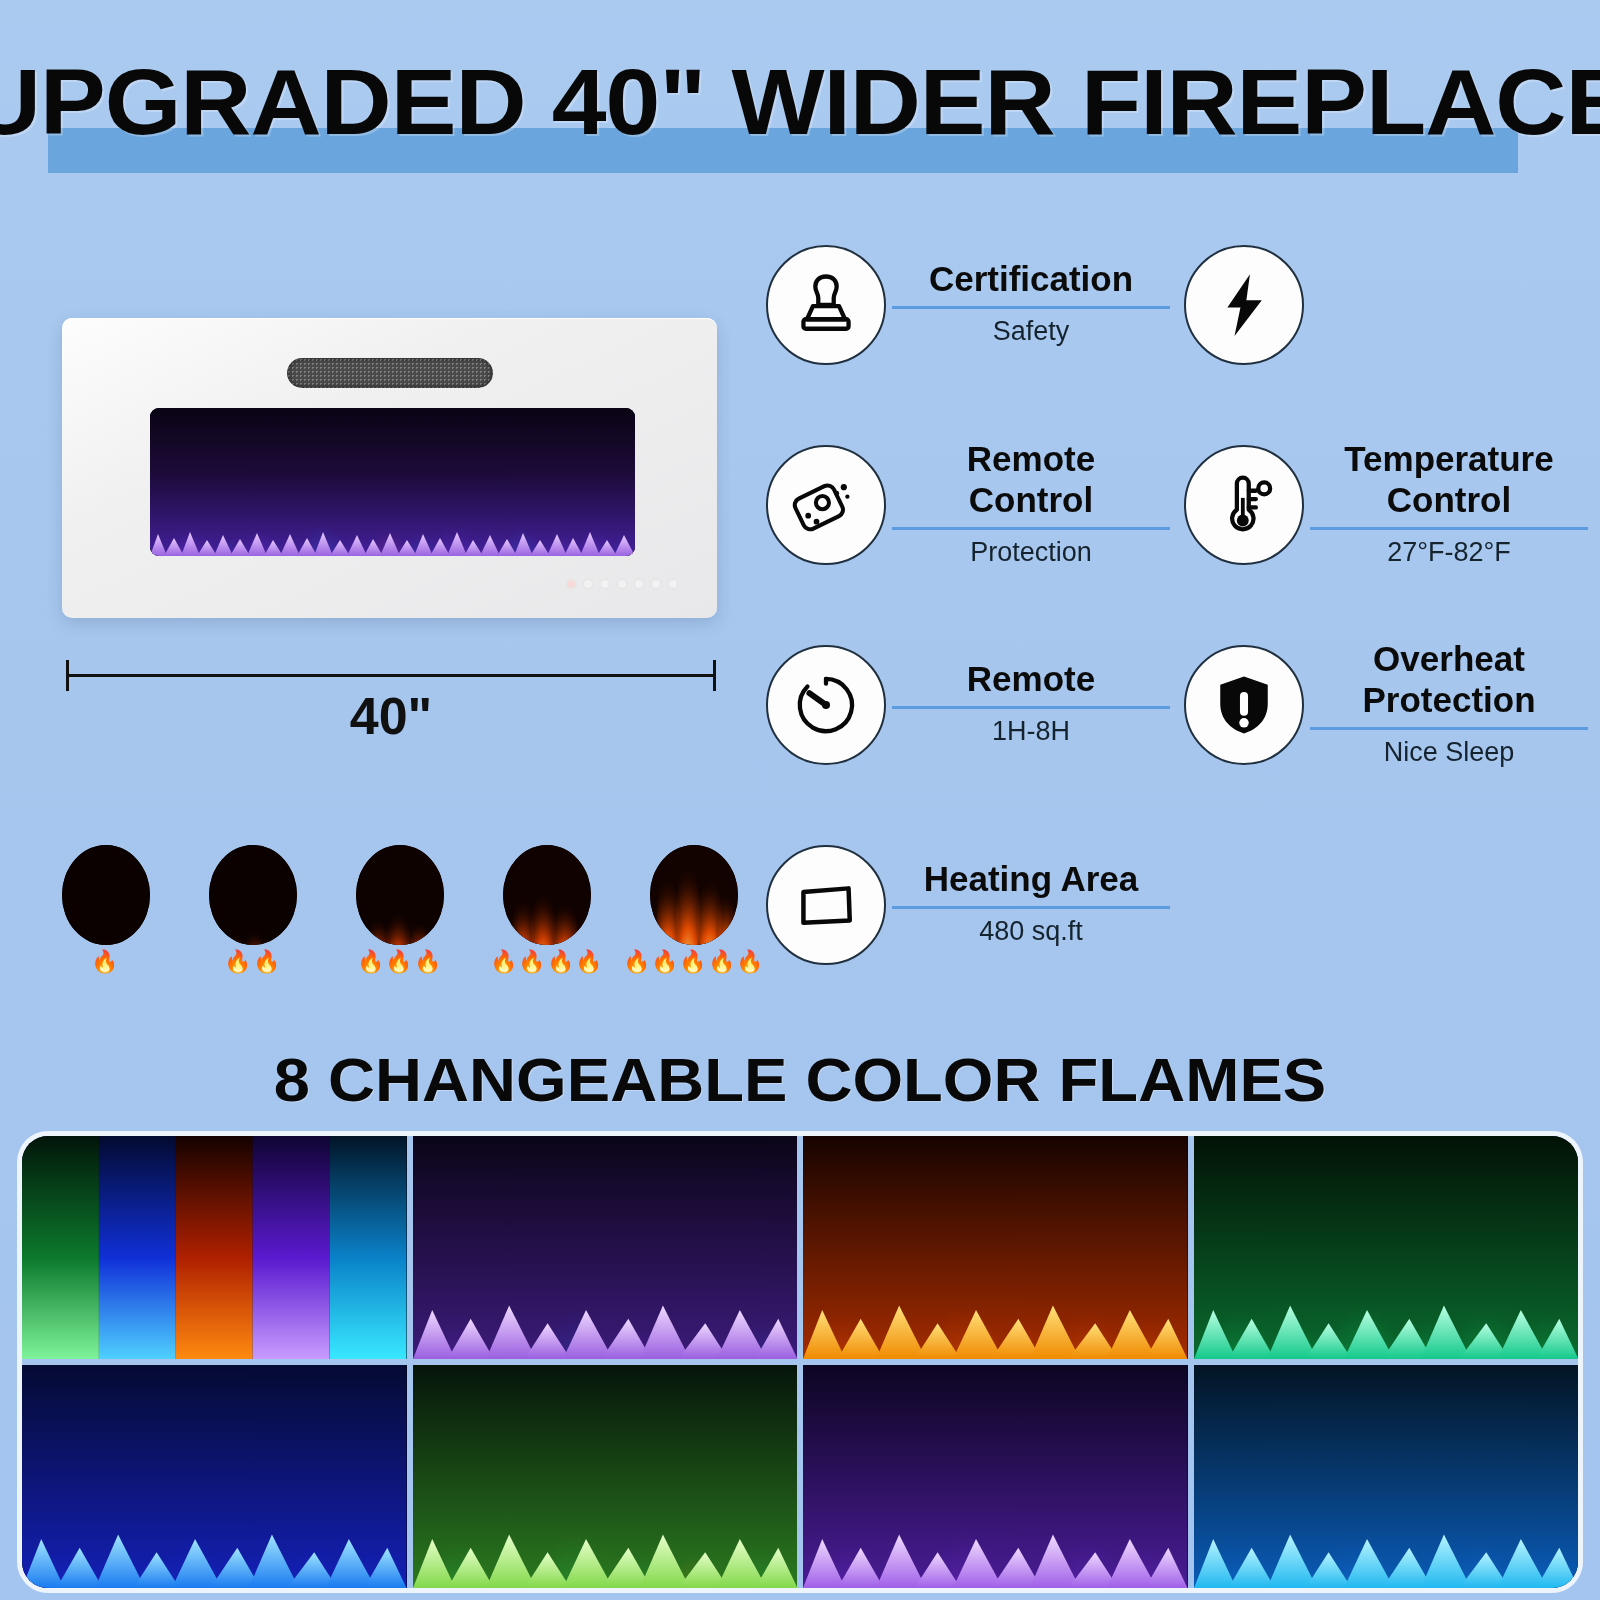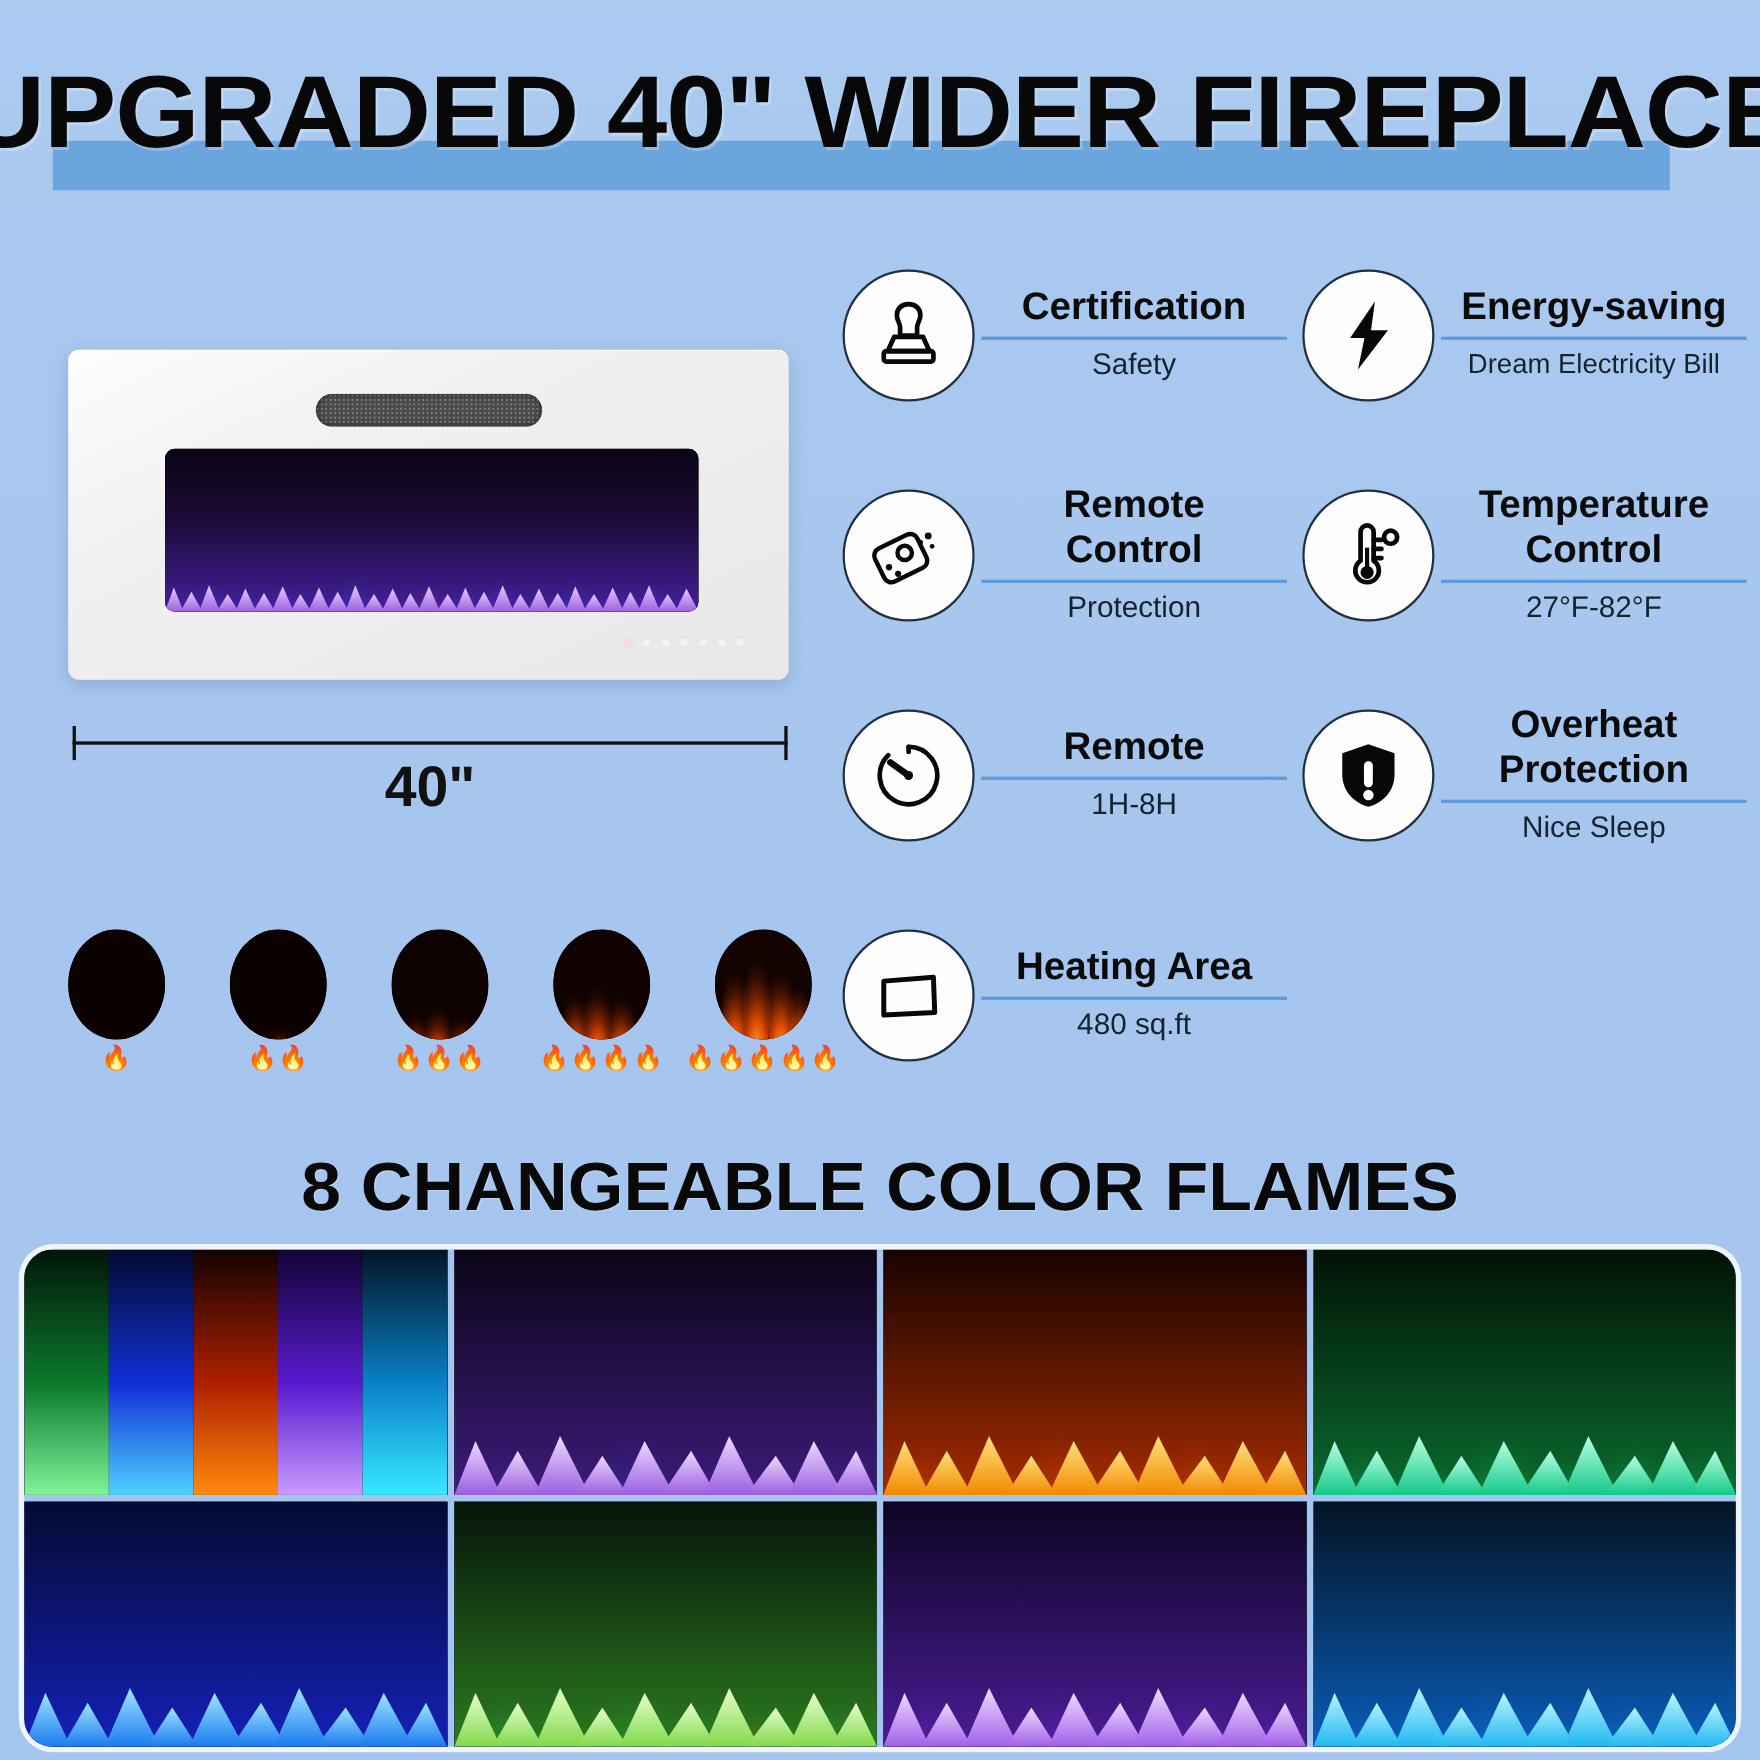--- a/index.html
+++ b/index.html
@@ -60,21 +60,21 @@
 
   
   .features{position:absolute;left:752px;top:208px;width:836px;height:800px;}
   .frow{position:absolute;left:0;width:836px;display:flex;}
   .fcell{width:418px;position:relative;height:190px;}
   .ficon{position:absolute;left:14px;top:50%;margin-top:-58px;width:116px;height:116px;
     border-radius:50%;background:#fdfdfd;border:2px solid #20303f;
     display:flex;align-items:center;justify-content:center;overflow:hidden;}
   .ficon svg{width:76px;height:76px;display:block;}
   .ftext{position:absolute;left:140px;top:0;width:278px;height:190px;
-    display:flex;flex-direction:column;justify-content:center;}
+    display:flex;flex-direction:column;justify-content:center;align-items:center;}
   .ftitle{font-weight:bold;font-size:35px;line-height:41px;color:#0b0b0b;
     text-align:center;white-space:pre-line;}
   .fdiv{width:100%;height:3px;background:#5d9be0;margin:7px 0 6px;}
   .fsub{font-size:27px;line-height:33px;color:#15232e;text-align:center;
     white-space:pre-line;}
 
   
   .sub-headline{position:absolute;left:0;top:1044px;width:1600px;text-align:center;
     font-family:"Liberation Sans Narrow","Liberation Sans",sans-serif;
     font-weight:bold;font-size:62px;color:#090909;letter-spacing:0px;
@@ -322,25 +322,20 @@
           <div class="fsub">Safety</div>
         </div>
       </div>
 
       <div class="fcell">
         <div class="ficon">
           <svg viewBox="0 0 64 64">
               <path d="M37 6L18 34h11L24 58l23-30H34z" fill="#080808"></path>
             </svg>
         </div>
-        <div class="ftext">
-          <div class="ftitle">Energy-saving</div>
-          <div class="fdiv"></div>
-          <div class="fsub" style="font-size:25px">Dream Electricity Bill</div>
-        </div>
       </div>
     </div>
 
     <div class="frow" style="top:200px">
 
       <div class="fcell">
         <div class="ficon">
           <svg viewBox="0 0 64 64" fill="none" stroke="#080808" stroke-width="3.4" stroke-linejoin="round" stroke-linecap="round">
             <rect x="8" y="20" width="36" height="28" rx="6" transform="rotate(-26 26 34)"></rect>
             <circle cx="29" cy="30" r="5.5"></circle>

